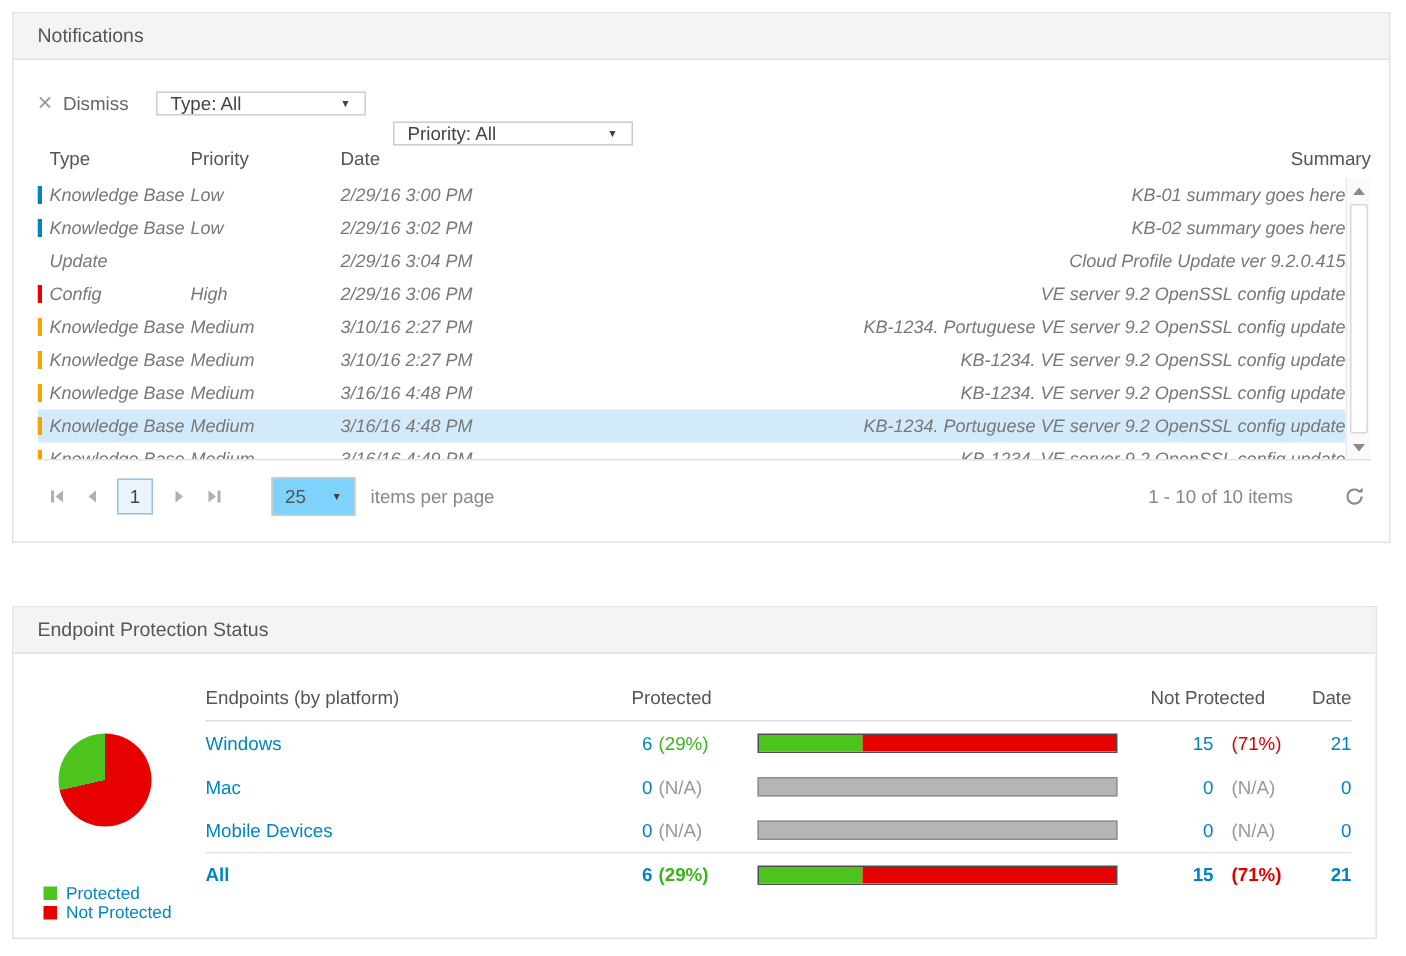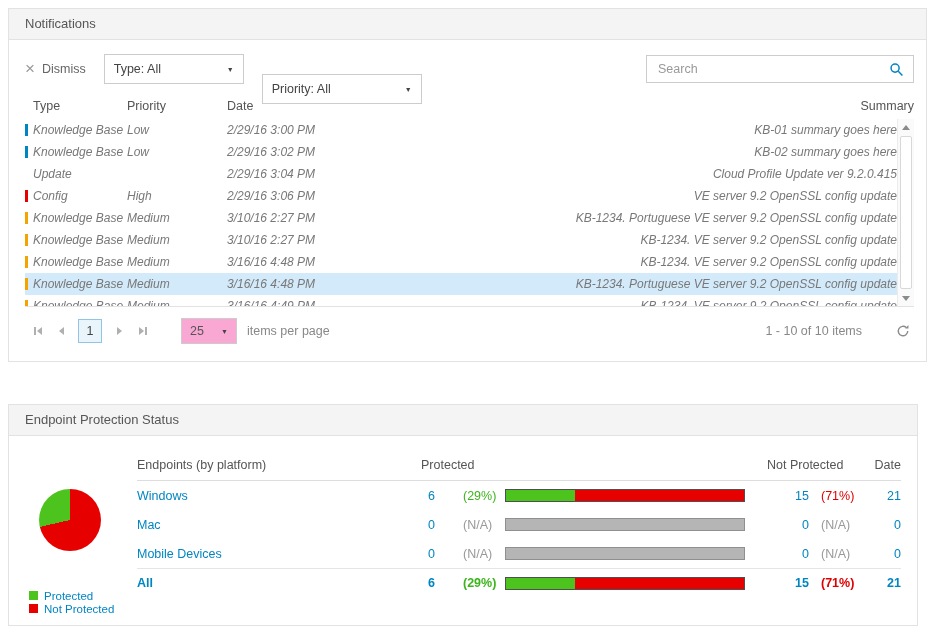--- a/index.html
+++ b/index.html
@@ -15,21 +15,21 @@
   .panel-header {
     height:31px; line-height:30px; padding:0 16px; background:#f4f4f4;
     border-bottom:1px solid #e2e2e2; font-size:13px; color:#565656;
   }
 
   
   .toolbar { position:absolute; top:46px; left:16px; right:12px; height:28px; display:flex; align-items:center; }
   .dismiss { display:flex; align-items:center; color:#666; font-size:12.5px; cursor:default; }
   .dismiss .x { color:#9a9a9a; font-size:17px; line-height:14px; margin-right:7px; }
   .dropdown {
-    height:30px; border:1px solid #ccc; background:#fff; display:flex; align-items:center;
+    height:16px; border:1px solid #ccc; background:#fff; display:flex; align-items:center;
     justify-content:space-between; padding:0 9px; font-size:12.5px; color:#444;
   }
   .dd-type { width:140px; margin-left:18px; }
   .dd-priority { width:160px; margin-left:18px;margin-top:40px; }
   .caret { font-size:7px; color:#444; margin-left:8px; }
   .searchbox { margin-left:auto; width:268px; height:28px; border:1px solid #ccc; display:flex; align-items:center; padding:0 9px; background:#fff; }
   .searchbox input { border:none; outline:none; flex:1; font-size:12.5px; font-family:inherit; color:#555; background:transparent; }
   .searchbox input::placeholder { color:#999; }
 
   
@@ -55,21 +55,21 @@
   .tri-d { width:0; height:0; border-left:4px solid transparent; border-right:4px solid transparent; border-top:5px solid #8a8a8a; }
   .sthumb { position:absolute; left:2px; right:2px; top:17px; bottom:17px; background:#fff; border:1px solid #d8d8d8; border-radius:2px; }
 
   
   .pagination { position:absolute; left:16px; right:12px; top:302px; height:40px; display:flex; align-items:center; font-size:12.5px; color:#888; }
   .pgbtn { width:24px; height:24px; display:flex; align-items:center; justify-content:center; }
   .tri-l { width:0; height:0; border-top:4px solid transparent; border-bottom:4px solid transparent; border-right:5px solid #b0b0b0; }
   .tri-r { width:0; height:0; border-top:4px solid transparent; border-bottom:4px solid transparent; border-left:5px solid #b0b0b0; }
   .endbar { width:2px; height:8px; background:#b0b0b0; margin:0 1px; }
   .pgcur { width:24px; height:24px; border:1px solid #93c4e4; background:#eaf4fb; color:#444; display:flex; align-items:center; justify-content:center; margin:0 5px; }
-  .pgsize { width:56px; height:26px; border:1px solid #ccc; display:flex; align-items:center; justify-content:space-between; padding:0 8px; margin-left:26px; color:#555; background:#f9a8d4; }
+  .pgsize { width:56px; height:26px; border:1px solid #ccc; display:flex; align-items:center; justify-content:space-between; padding:0 8px; margin-left:26px; color:#555; background:#7dd3fc; }
   .pg-items-label { margin-left:10px; }
   .pgrange { margin-left:auto; }
   .refresh { margin-left:30px; width:22px; height:22px; display:flex; align-items:center; justify-content:center; }
 
   
   .pie { position:absolute; left:30px; top:84px; width:62px; height:62px; border-radius:50%; background:#ccc; }
   .legend { position:absolute; left:20px; top:184px; font-size:11.5px; }
   .legend-item { display:flex; align-items:center; height:13px; color:#0085c3; }
   .swatch { width:9px; height:9px; margin-right:6px; background:#999; }
 
@@ -77,21 +77,21 @@
   .ephead { height:32px; display:flex; align-items:center; font-size:12.5px; color:#555; border-bottom:1px solid #ddd; }
   .h-platform { width:260px; }
   .h-protected { width:360px; padding-left:24px; }
   .h-notprot { width:108px; padding-left:10px; }
   .h-total { flex:1; text-align:right; }
 
   .erow { height:29px; display:flex; align-items:center; font-size:12.5px; color:#666; }
   .erow-all { font-weight:bold; border-top:1px solid #e5e5e5; }
   .e-platform { width:260px; color:#0085c3; cursor:pointer; }
   .e-pcount { width:38px; text-align:right; color:#0085c3; }
-  .e-ppct { width:58px; padding-left:28px; color:#3cb51c; }
+  .e-ppct { width:58px; padding-left:4px; color:#3cb51c; }
   .e-bar { width:240px; height:13px; margin:0 12px; border:1px solid #4f4f4f; display:flex; background:#fff; overflow:hidden; }
   .bar-green { background:#4cc41d; height:100%; }
   .bar-red { background:#e60000; height:100%; }
   .erow.na .e-bar { background:#b5b5b5; border-color:#8f8f8f; }
   .erow.na .e-ppct, .erow.na .e-nppct { color:#999; }
   .e-npcount { width:52px; text-align:right; color:#0085c3; }
   .e-nppct { width:56px; padding-left:12px; color:#e00000; }
   .e-total { flex:1; text-align:right; color:#0085c3; }
 </style>
 </head>
@@ -106,27 +106,20 @@
       <span>Dismiss</span>
     </div>
     <div class="dropdown dd-type">
       <span>Type: All</span>
       <span class="caret">▼</span>
     </div>
     <div class="dropdown dd-priority">
       <span>Priority: All</span>
       <span class="caret">▼</span>
     </div>
-    <div class="searchbox">
-      <input type="text" placeholder="Search" style="">
-      <svg width="15" height="15" viewBox="0 0 16 16">
-        <circle cx="6.5" cy="6.5" r="4.3" fill="none" stroke="#0085c3" stroke-width="1.6"></circle>
-        <line x1="9.9" y1="9.9" x2="14.3" y2="14.3" stroke="#0085c3" stroke-width="1.6"></line>
-      </svg>
-    </div>
   </div>
 
   <div class="ngrid">
     <div class="nghead">
       <span class="c-type">Type</span>
       <span class="c-pri">Priority</span>
       <span class="c-date">Date</span>
       <span class="c-sum">Summary</span>
     </div>
 

